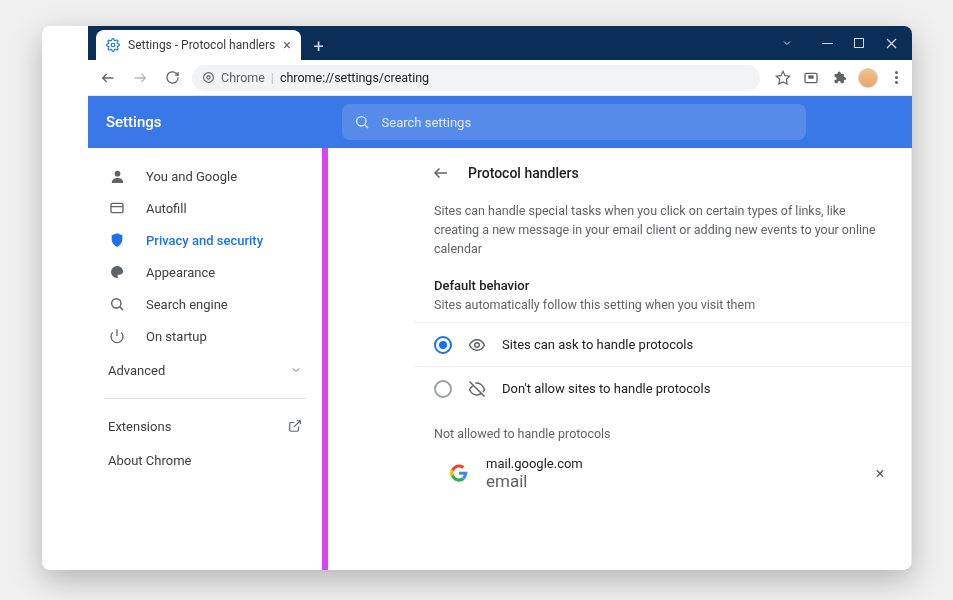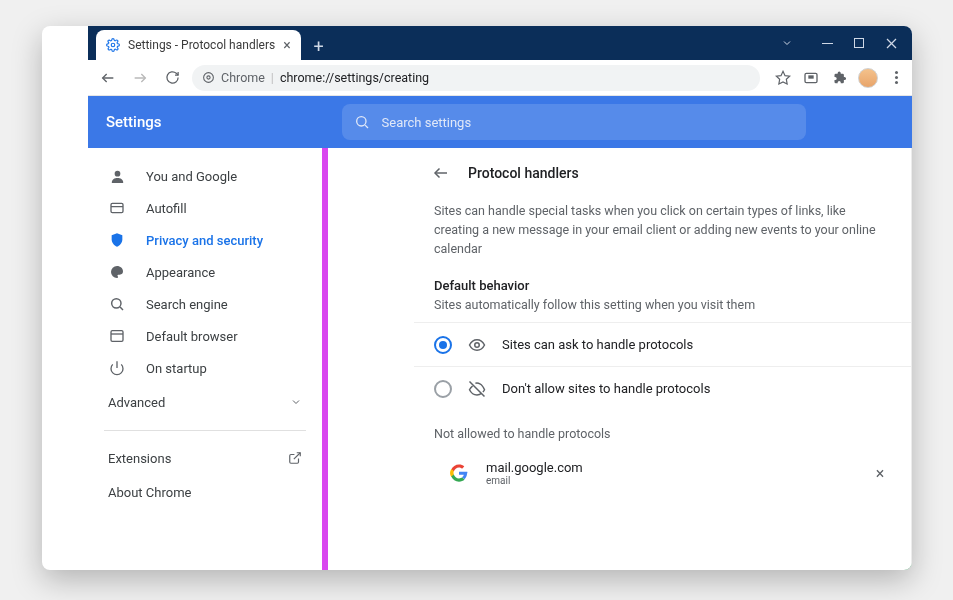--- a/index.html
+++ b/index.html
@@ -249,21 +249,21 @@
     height:48px;
     padding:0 20px 0 34px;
     gap:16px;
   }
   .site-ic {
     width:22px;height:22px;flex-shrink:0;
     display:flex;align-items:center;justify-content:center;
   }
   .site-text { flex:1; }
   .site-name { font-size:13px;color:#202124; }
-  .site-proto { font-size:10px;color:#5f6368; }
+  .site-proto { font-size:17px;color:#5f6368; }
   .site-close {
     width:22px;height:22px;display:flex;align-items:center;justify-content:center;
     color:#5f6368;cursor:pointer;font-size:16px;
   }
   svg { display:block; }
 </style>
 </head>
 <body>
 
 <div class="browser-window">
@@ -414,29 +414,20 @@
         <span>Appearance</span>
       </div>
       <div class="side-item">
         <span class="sic">
           <svg width="16" height="16" viewBox="0 0 24 24" fill="none" stroke="currentColor" stroke-width="2.2">
               <circle cx="11" cy="11" r="7"></circle>
               <line x1="21" y1="21" x2="16.65" y2="16.65"></line>
             </svg>
         </span>
         <span>Search engine</span>
-      </div>
-      <div class="side-item">
-        <span class="sic">
-          <svg width="16" height="16" viewBox="0 0 24 24" fill="none" stroke="currentColor" stroke-width="2">
-              <rect x="3" y="4" width="18" height="16" rx="2"></rect>
-              <line x1="3" y1="9" x2="21" y2="9"></line>
-            </svg>
-        </span>
-        <span>Default browser</span>
       </div>
       <div class="side-item">
         <span class="sic">
           <svg width="16" height="16" viewBox="0 0 24 24" fill="none" stroke="currentColor" stroke-width="2">
               <path d="M18.4 6.6a9 9 0 1 1-12.8 0"></path>
               <line x1="12" y1="2" x2="12" y2="12"></line>
             </svg>
         </span>
         <span>On startup</span>
       </div>

